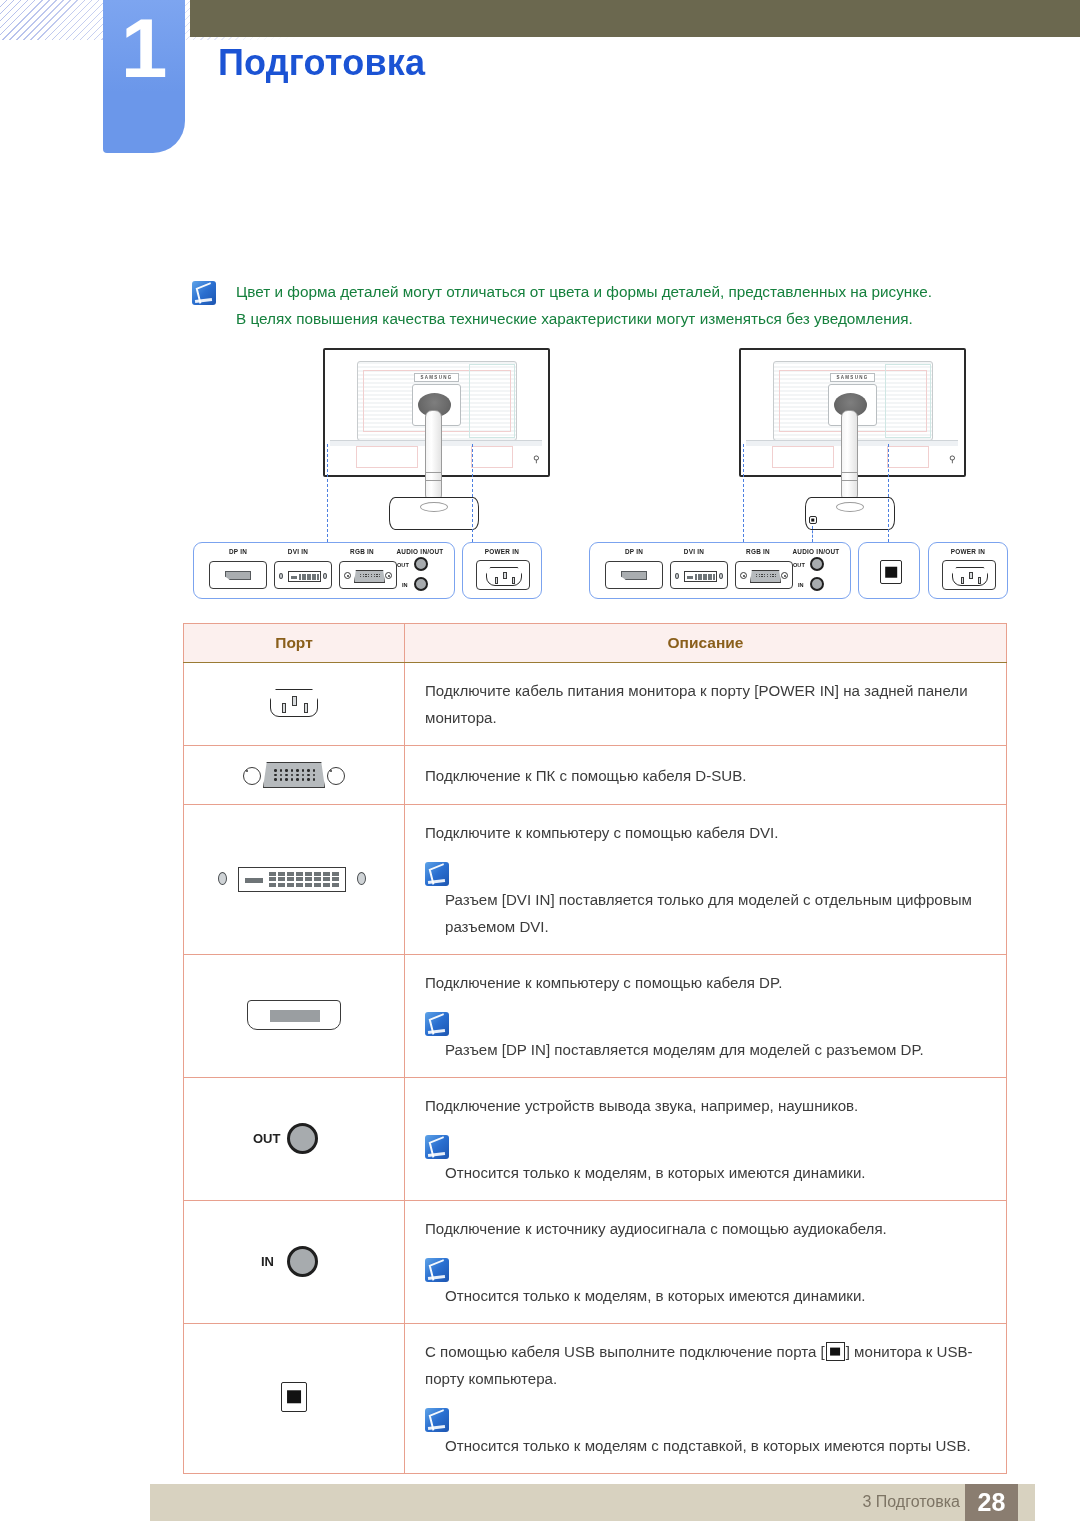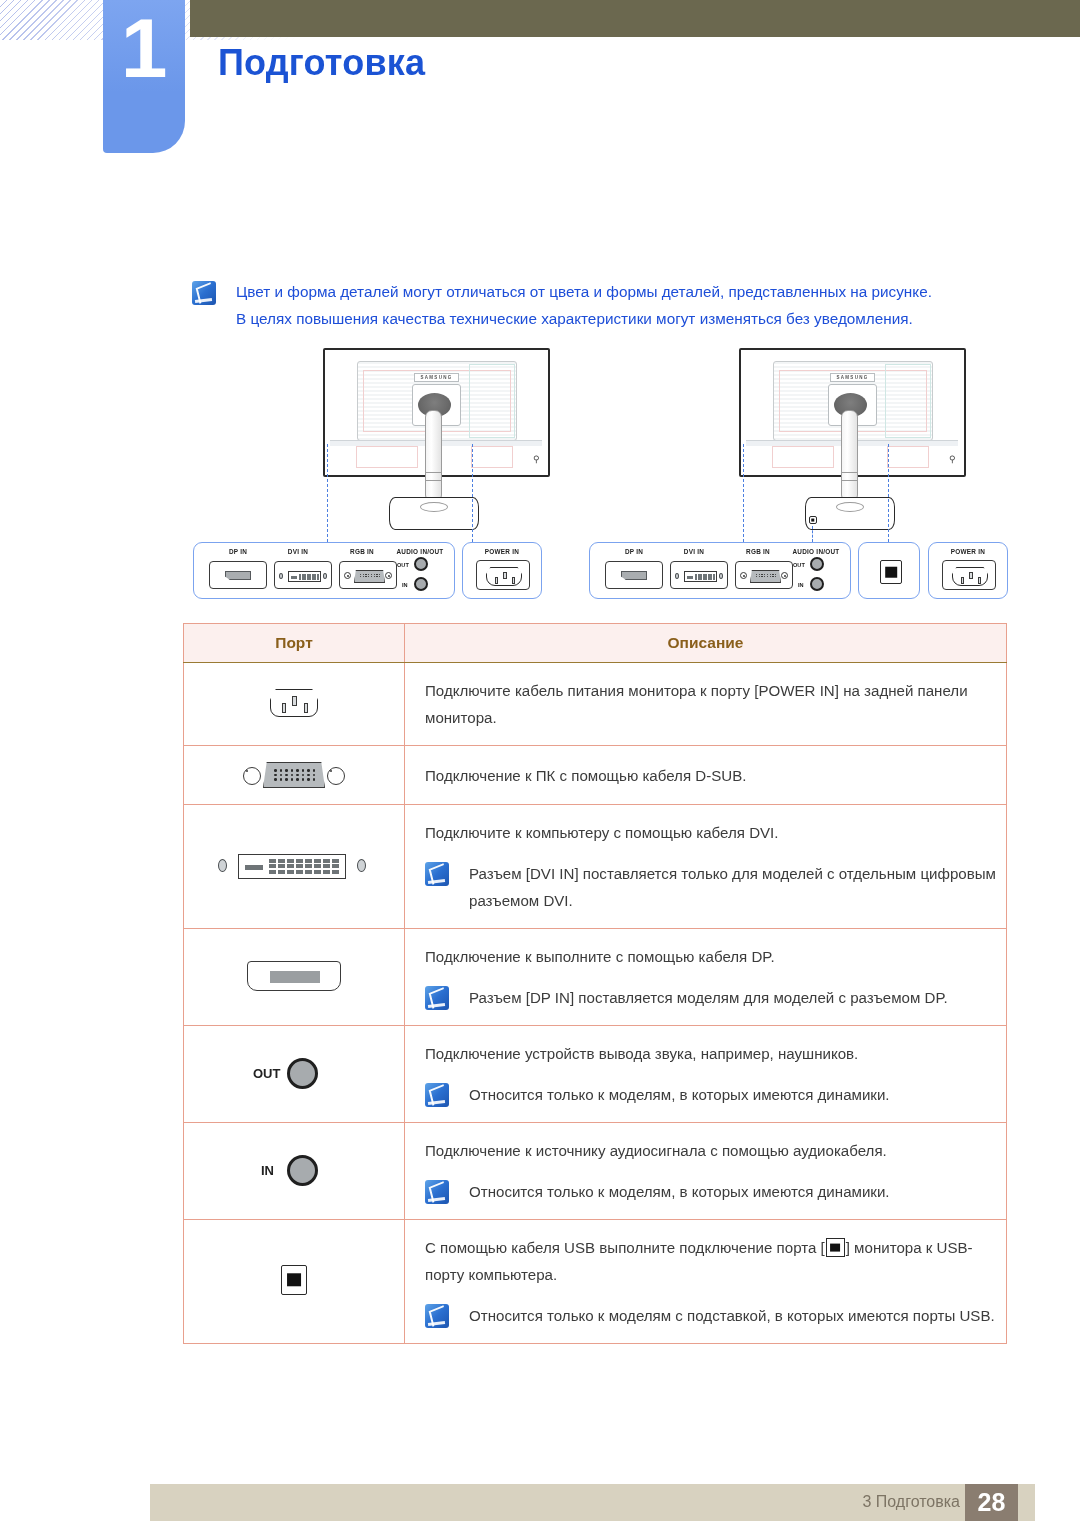--- a/index.html
+++ b/index.html
@@ -61,21 +61,21 @@
     width: 14px; height: 14px;
     border-left: 2px solid rgba(255,255,255,.95);
     border-top: 2px solid rgba(255,255,255,.95);
     transform: rotate(-22deg) skewX(-8deg);
   }
   .note-icon::after {
     content: ""; position: absolute; left: 3px; bottom: 3px;
     width: 17px; height: 3px; background: rgba(255,255,255,.9);
     transform: rotate(-6deg);
   }
-  .note-text { margin-left: 20px; color: #1d4ed8; font-size: 15.3px; line-height: 27px; }
+  .note-text { margin-left: 20px; color: #15803d; font-size: 15.3px; line-height: 27px; }
 
   
   .diagrams { position: absolute; left: 180px; top: 340px; width: 840px; height: 278px; }
   .diagram { position: absolute; top: 0; height: 278px; }
   .diag-left  { left: 0px;   width: 400px; }
   .diag-right { left: 396px; width: 444px; }
   .mon-body {
     position: absolute; border: 2px solid #2a2a2a; background: #fff;
     border-radius: 2px;
   }
@@ -172,21 +172,21 @@
   }
   .ptable td, .ptable th { border: 1px solid #e8a08e; vertical-align: middle; }
   .ptable thead th {
     background: #fcf0ee; color: #8a5f1b; font-size: 15.5px; font-weight: bold;
     height: 39px; border-bottom: 1.6px solid #9a7b34;
   }
   .col-port { width: 221px; }
   .cell-port { text-align: center; padding: 8px 0; }
   .cell-desc { padding: 14px 0 14px 20px; }
   .desc-line { color: #3c3c3c; font-size: 15.1px; line-height: 27px; }
-  .desc-sub { display:flex; align-items:flex-start; margin-top: 14px; }
+  .desc-sub { display:flex; align-items:flex-start; margin-top: 14px; flex-direction: column; }
   .desc-sub .note-icon { margin-top: 2px; }
   .desc-sub .sub-text { margin-left: 20px; color:#3c3c3c; font-size: 15.1px; line-height: 27px; }
   .inline-usb {
     display:inline-block; width:19px; height:19px; vertical-align:-4px;
     border:1.4px solid #2a2a2a; position:relative; background:#fff; margin:0 1px;
   }
   .inline-usb::after{content:"";position:absolute;left:50%;top:50%;transform:translate(-50%,-50%);width:58%;height:52%;background:#121212;}
 
   
   .glyph { position: relative; display: inline-block; }
@@ -560,21 +560,21 @@
 
       <tr>
         <td class="cell-port">
           <span class="glyph" style="width:94px;height:36px;">
             <span class="port-box" style="left:0;top:4px;width:94px;height:30px;border-radius:4px 4px 10px 10px;">
               <span style="position:absolute;left:22px;top:9px;width:50px;height:12px;background:#9a9ea1;display:block;"></span>
             </span>
           </span>
         </td>
         <td class="cell-desc">
-          <div class="desc-line">Подключение к выполните с помощью кабеля DP.</div>
+          <div class="desc-line">Подключение к компьютеру с помощью кабеля DP.</div>
           <div class="desc-sub">
             <span class="note-icon"></span>
             <span class="sub-text">Разъем [DP IN] поставляется моделям для моделей с разъемом DP.</span>
           </div>
         </td>
       </tr>
 
       <tr>
         <td class="cell-port">
           <span class="glyph" style="width:90px;height:40px;">

